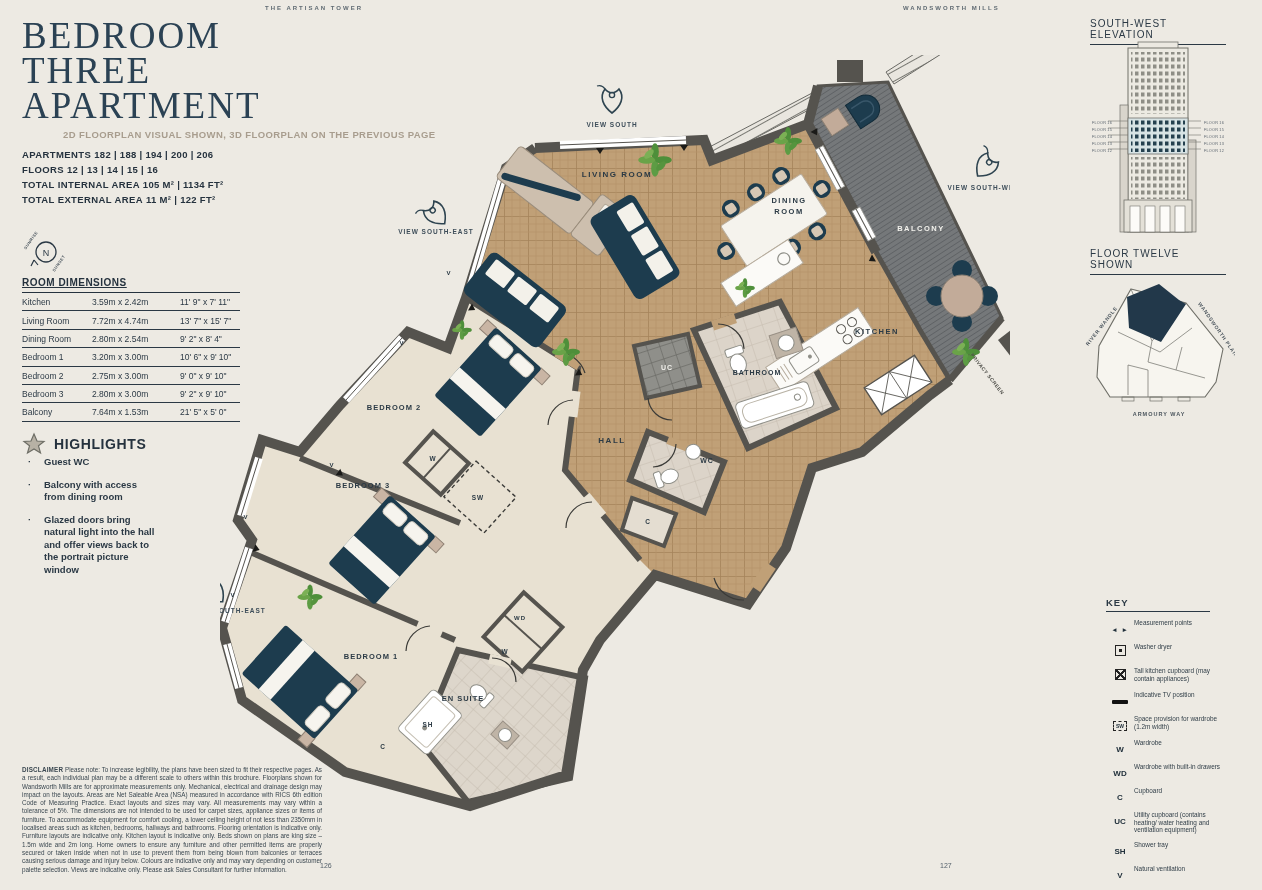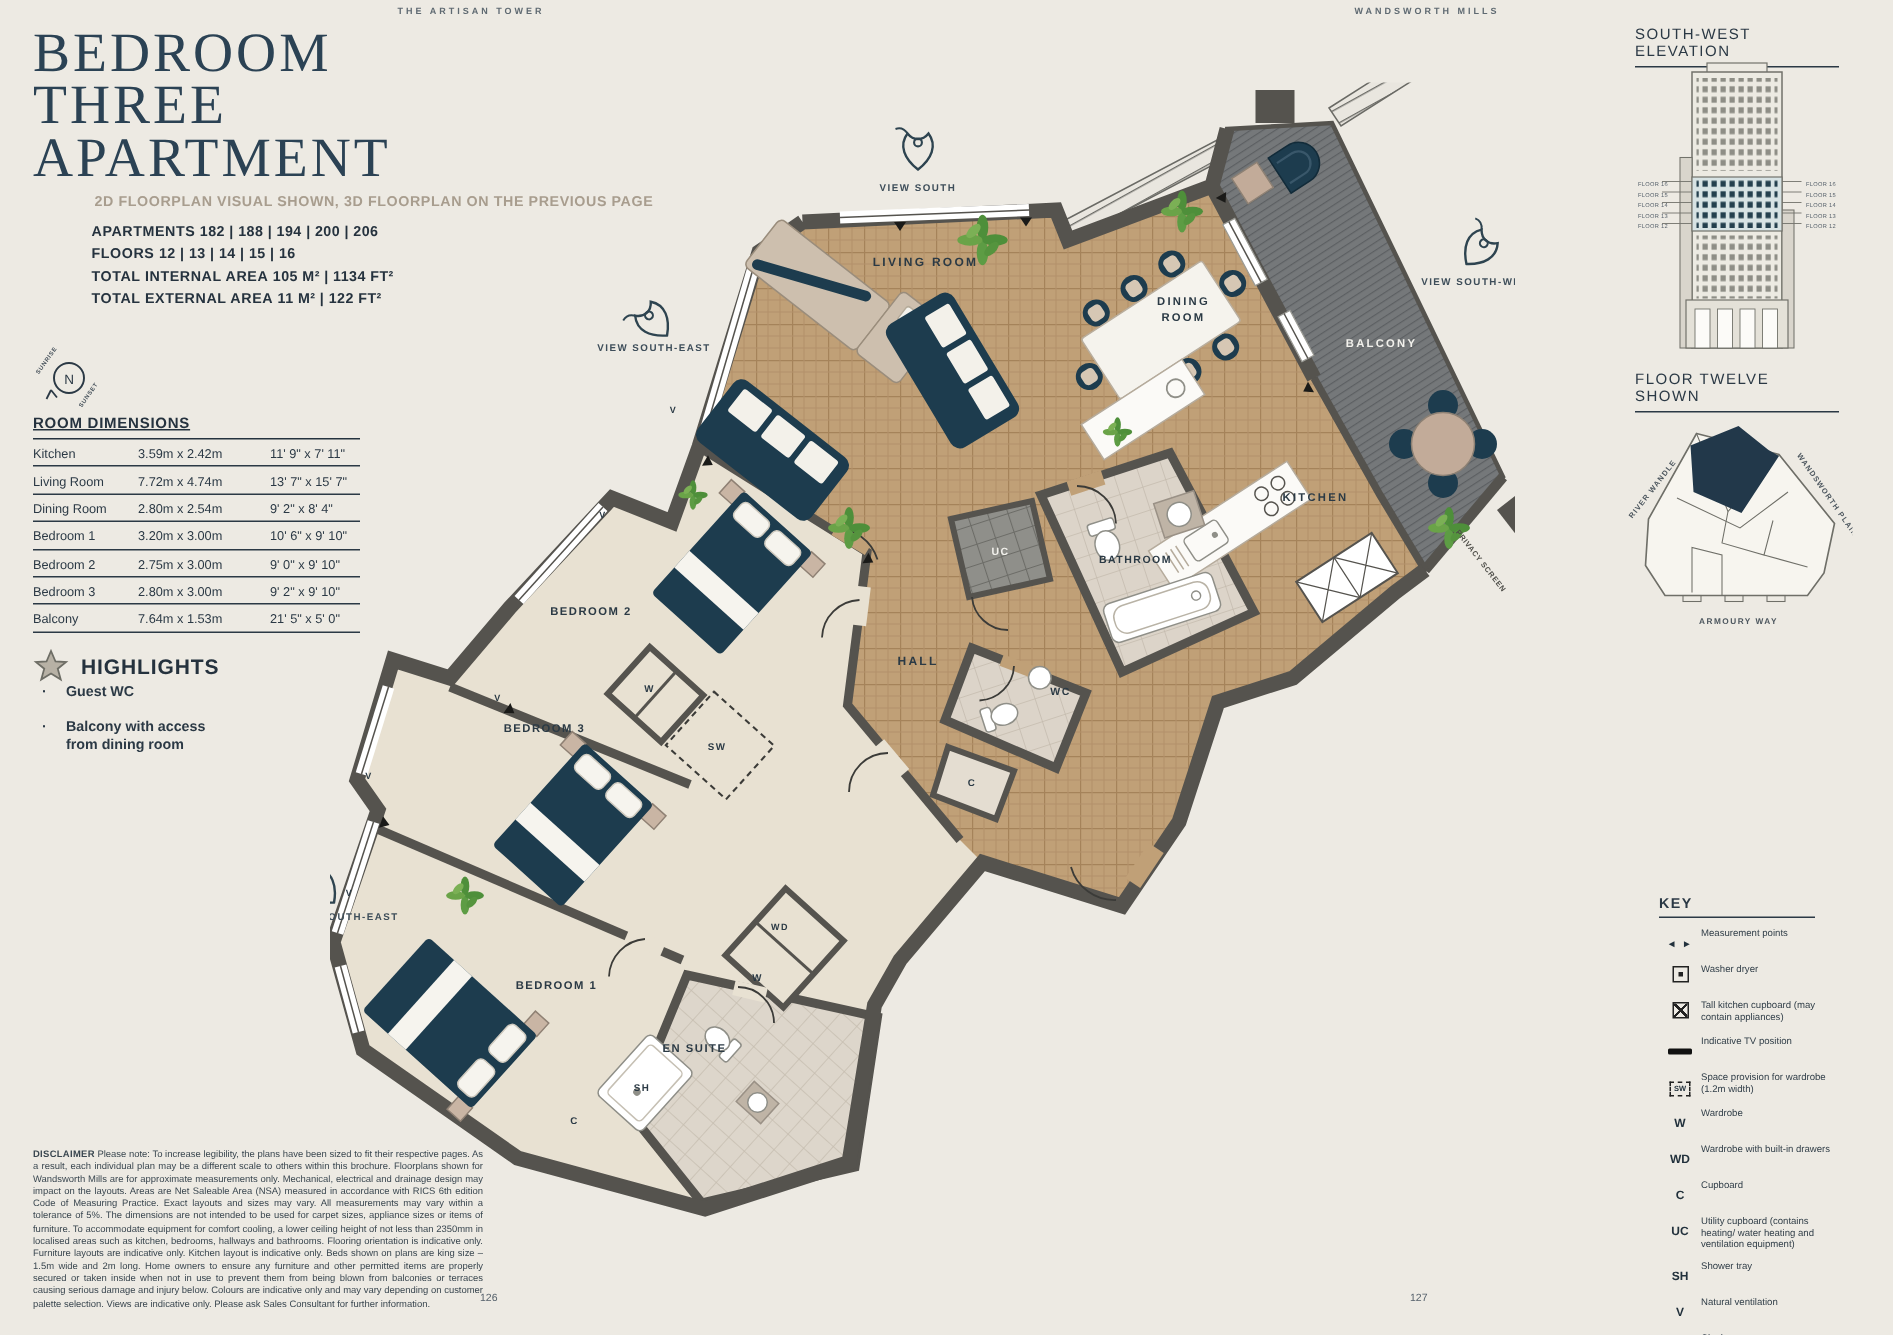--- a/index.html
+++ b/index.html
@@ -5,21 +5,21 @@
   html,body{margin:0;padding:0;background:#e7e4dd;}
   #page{position:relative;width:1262px;height:890px;background:#edeae3;
         font-family:"Liberation Sans",sans-serif;color:#25323e;overflow:hidden;}
   .abs{position:absolute;}
   .brand{font-size:6px;letter-spacing:2px;color:#5f6a72;font-weight:700;}
   #title{left:22px;top:18px;font-family:"Liberation Serif",serif;font-weight:400;
          font-size:37px;line-height:35px;letter-spacing:2px;color:#2b4254;}
   #subtitle{left:22px;top:129px;font-size:9.5px;font-weight:700;letter-spacing:.4px;color:#a89d8e;margin-left:41px;}
   #info-lines{left:22px;top:147px;}
   .info-row{font-size:9.5px;line-height:15px;color:#25323e;}
-  .info-label{font-weight:700;letter-spacing:.4px;margin-left:39px;}
+  .info-label{font-weight:700;letter-spacing:.4px;}
   .info-val{font-weight:600;letter-spacing:.3px;}
   #dims{left:22px;top:277px;width:218px;}
   #dims h3{margin:0;font-size:10px;letter-spacing:.5px;color:#25323e;
            border-bottom:1.5px solid #25323e;padding-bottom:4px;text-decoration:underline;}
   #dims table{width:100%;border-collapse:collapse;margin-top:0;}
   #dims td{font-size:8.5px;color:#2b3945;border-bottom:1px solid #2b3945;padding:4.2px 0 3.2px 0;}
   #dims td:nth-child(2){width:88px;}
   #dims td:nth-child(3){width:60px;}
   #highlights{left:22px;top:432px;width:150px;}
   #hl-head{display:flex;align-items:center;gap:8px;font-size:14px;font-weight:700;
@@ -131,20 +131,21 @@
   <div class="abs" id="highlights">
     <div id="hl-head">
       <svg width="24" height="24" viewBox="0 0 24 24">
         <path d="M12,2 L15,9 L22,9.4 L16.5,13.8 L18.5,21 L12,17 L5.5,21 L7.5,13.8 L2,9.4 L9,9 Z" fill="#b7b1a5" stroke="#6d6d65" stroke-width="1.2"></path>
       </svg>
       <span>HIGHLIGHTS</span>
     </div>
     <ul id="hl-list">
         <li>Guest WC</li>
         <li>Balcony with access from dining room</li>
+        <li>Glazed doors bring natural light into the hall and offer views back to the portrait picture window</li>
       </ul>
   </div>
 
   <div class="abs" id="disclaimer"><b>DISCLAIMER</b><span> Please note: To increase legibility, the plans have been sized to fit their respective pages. As a result, each individual plan may be a different scale to others within this brochure. Floorplans shown for Wandsworth Mills are for approximate measurements only. Mechanical, electrical and drainage design may impact on the layouts. Areas are Net Saleable Area (NSA) measured in accordance with RICS 6th edition Code of Measuring Practice. Exact layouts and sizes may vary. All measurements may vary within a tolerance of 5%. The dimensions are not intended to be used for carpet sizes, appliance sizes or items of furniture. To accommodate equipment for comfort cooling, a lower ceiling height of not less than 2350mm in localised areas such as kitchen, bedrooms, hallways and bathrooms. Flooring orientation is indicative only. Furniture layouts are indicative only. Kitchen layout is indicative only. Beds shown on plans are king size – 1.5m wide and 2m long. Home owners to ensure any furniture and other permitted items are properly secured or taken inside when not in use to prevent them from being blown from balconies or terraces causing serious damage and injury below. Colours are indicative only and may vary depending on customer palette selection. Views are indicative only. Please ask Sales Consultant for further information.</span></div>
 
   <div class="abs pageno" style="left:320px;top:862px">126</div>
   <div class="abs pageno" style="left:940px;top:862px">127</div>
 
   <div class="abs r-head" style="left:1090px;top:18px">
     <span>SOUTH-WEST ELEVATION</span><div class="rule"></div>

